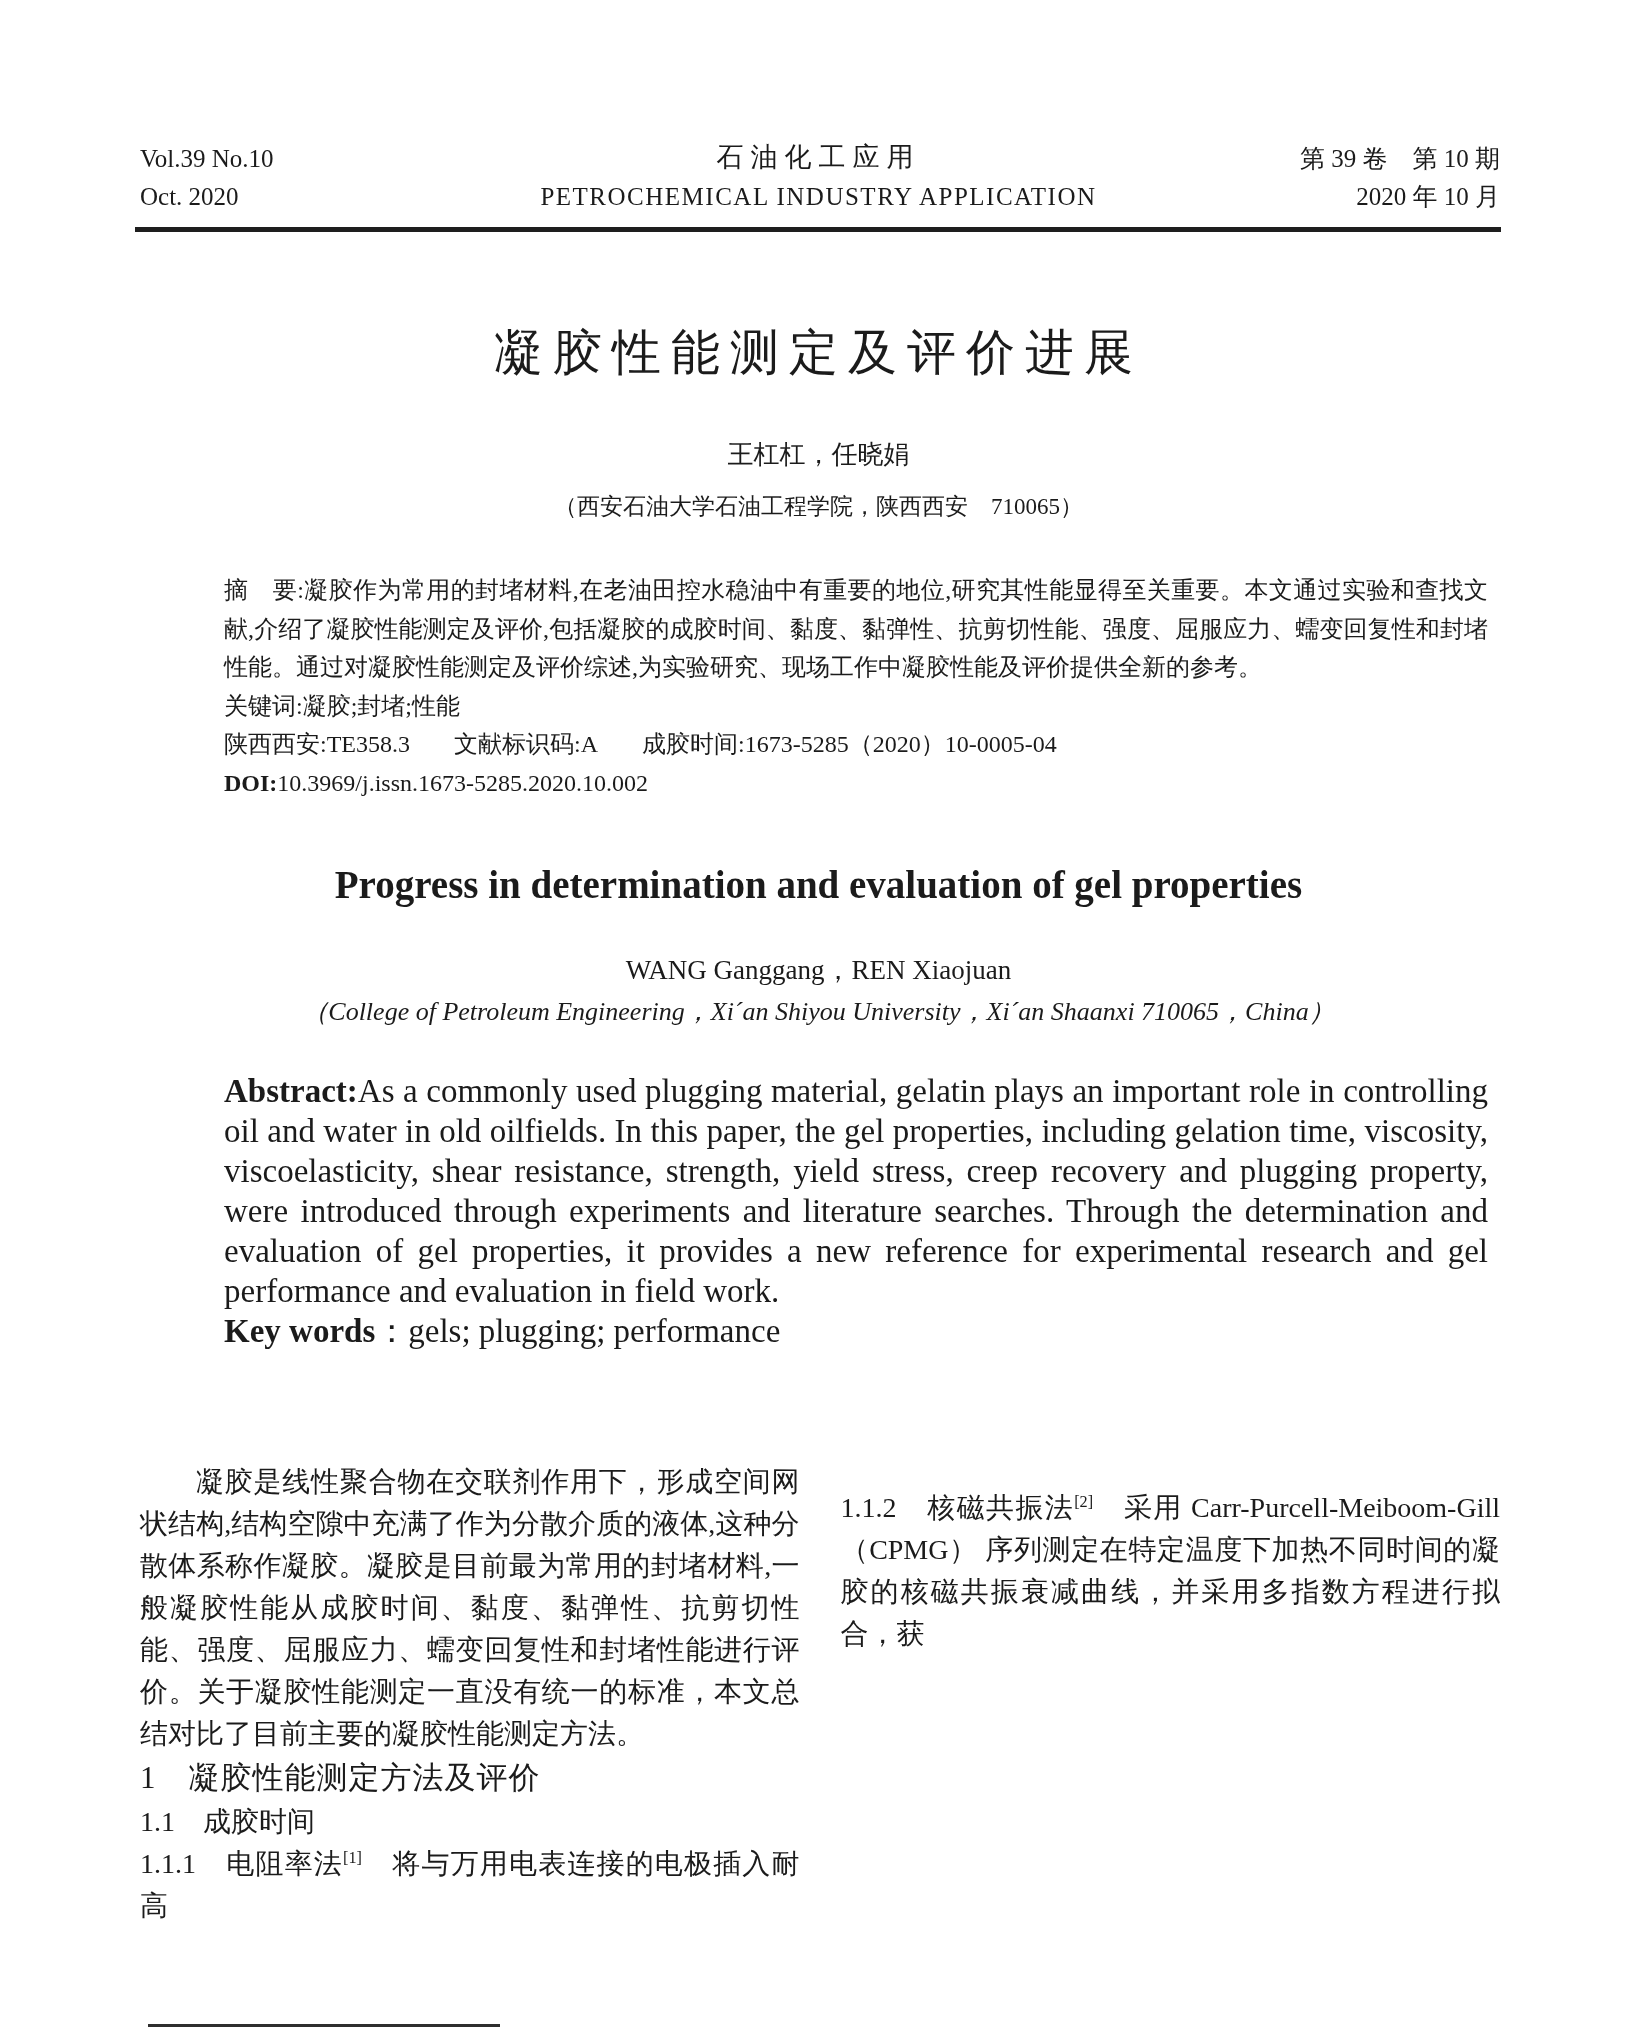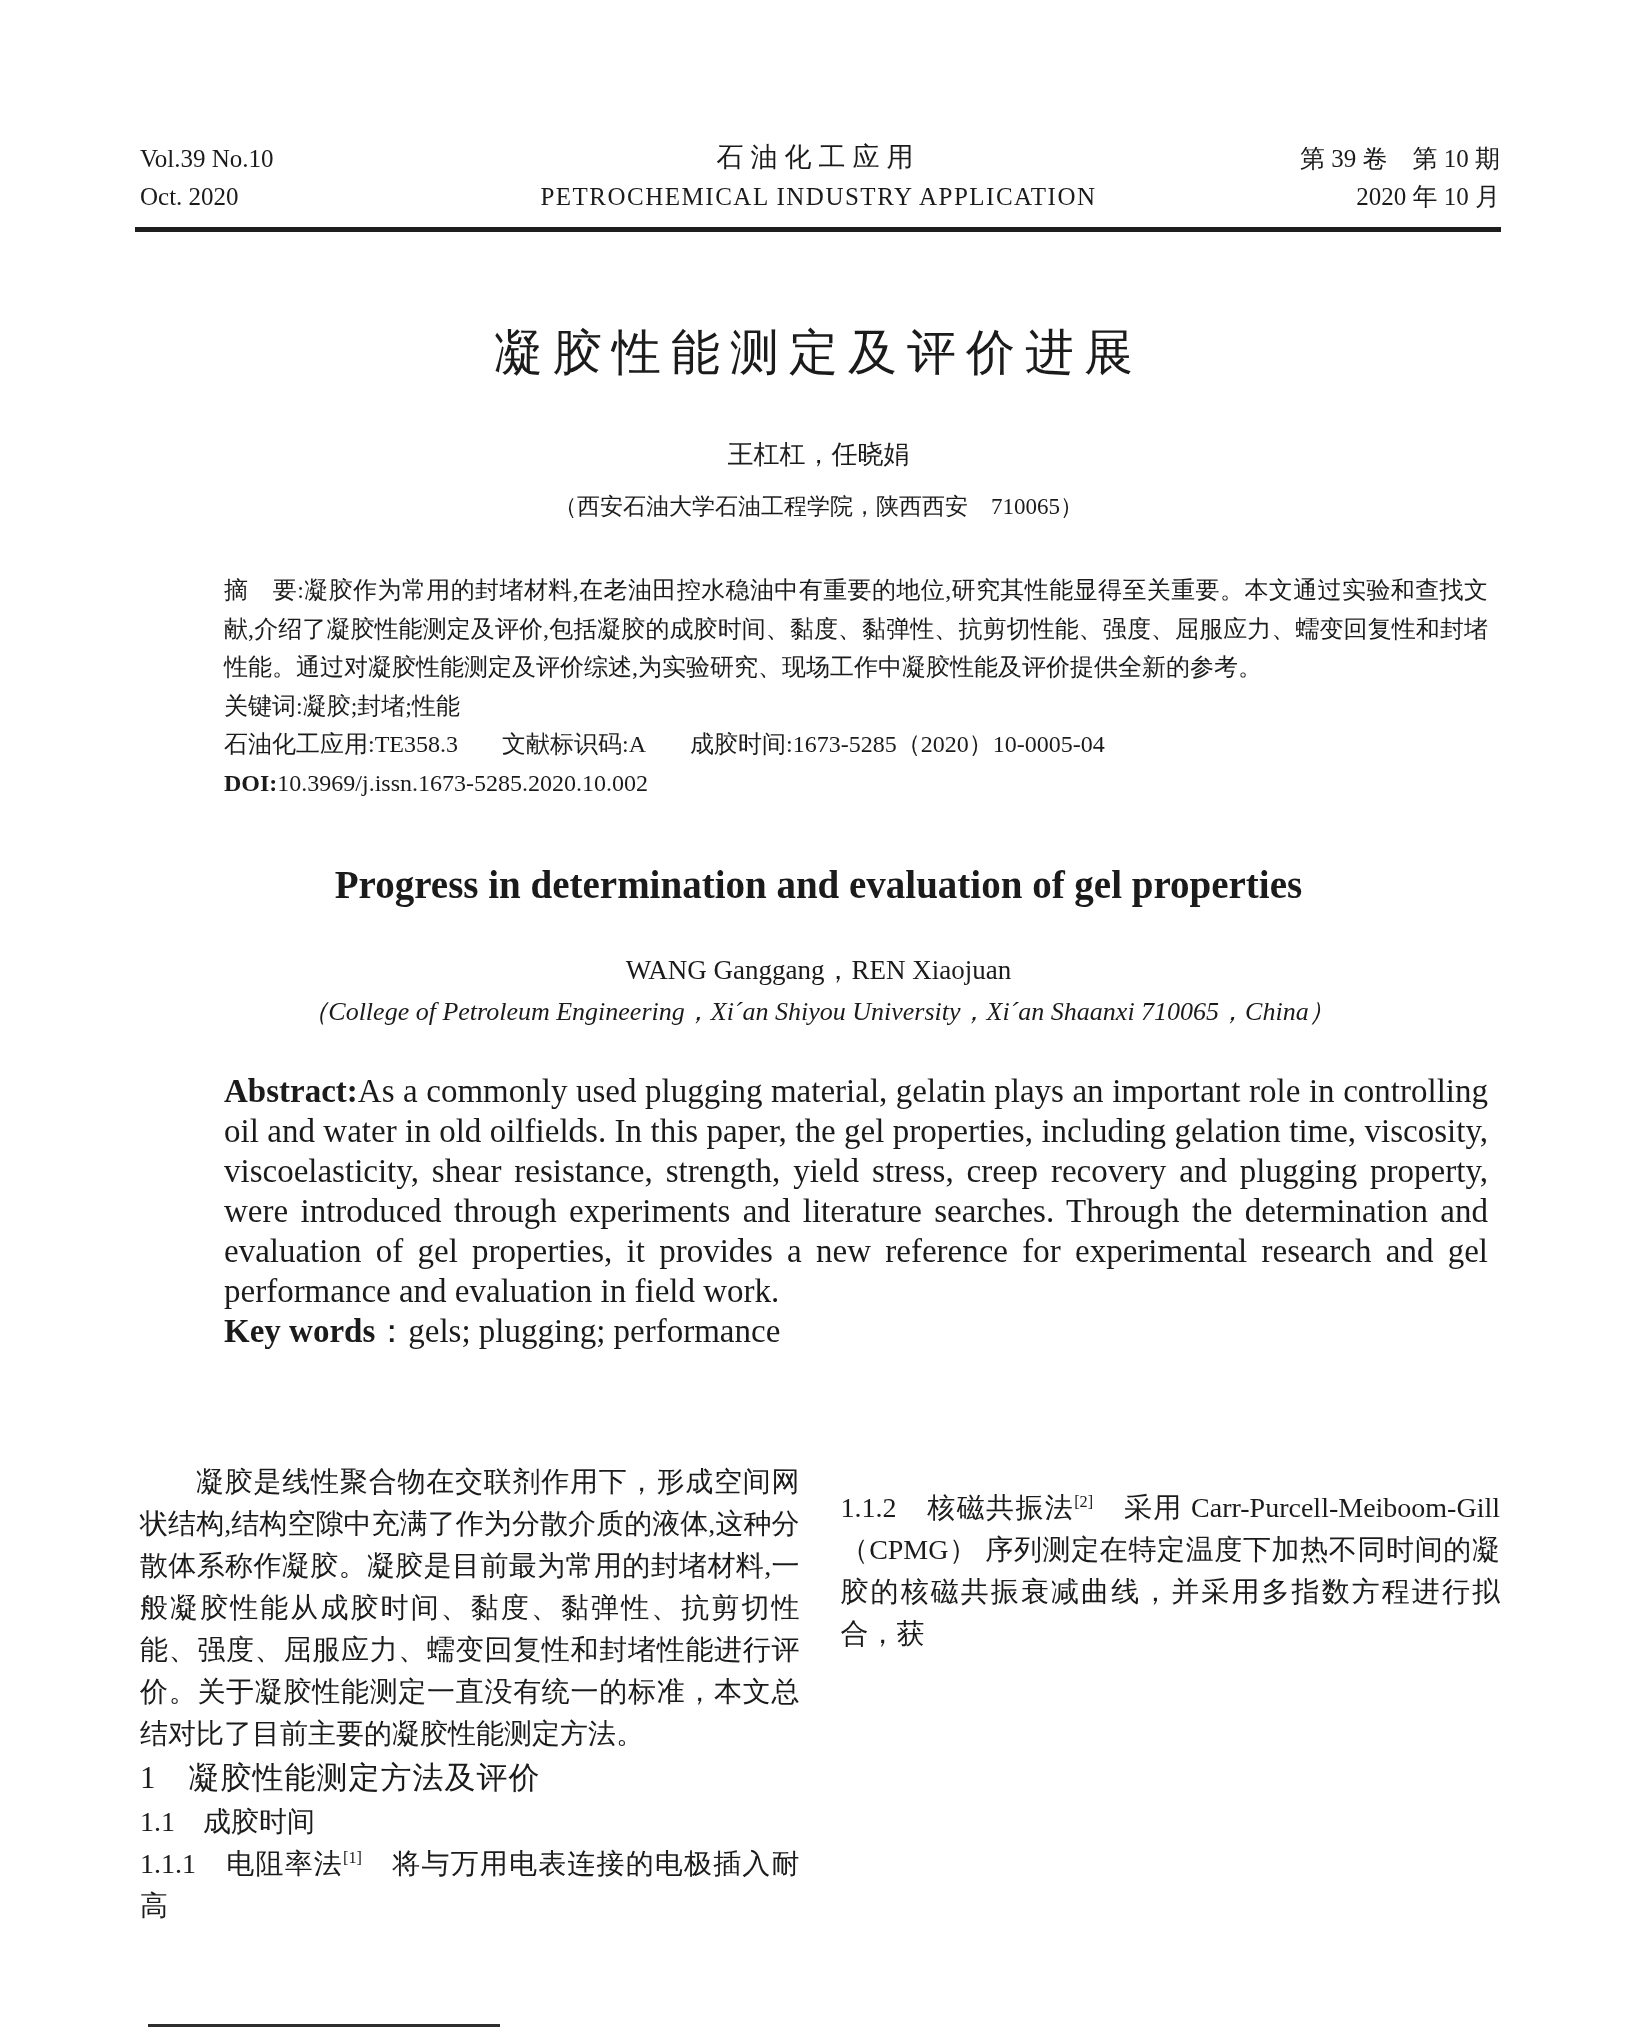--- a/index.html
+++ b/index.html
@@ -66,21 +66,21 @@
   </div>
   <div class="header-rule"></div>
 
   <h1 class="title-cn">凝胶性能测定及评价进展</h1>
   <div class="authors-cn">王杠杠，任晓娟</div>
   <div class="affil-cn">（西安石油大学石油工程学院，陕西西安　710065）</div>
 
   <div class="abs-cn">
     <p><span>摘　要:</span><span>凝胶作为常用的封堵材料,在老油田控水稳油中有重要的地位,研究其性能显得至关重要。本文通过实验和查找文献,介绍了凝胶性能测定及评价,包括凝胶的成胶时间、黏度、黏弹性、抗剪切性能、强度、屈服应力、蠕变回复性和封堵性能。通过对凝胶性能测定及评价综述,为实验研究、现场工作中凝胶性能及评价提供全新的参考。</span></p>
     <p class="meta-line"><span>关键词:</span><span>凝胶;封堵;性能</span></p>
-    <p class="meta-line"><span>石油化工应用:</span><span>TE358.3</span><span class="meta-sep"></span><span>文献标识码:</span><span>A</span><span class="meta-sep"></span><span>成胶时间:</span><span>1673-5285（2020）10-0005-04</span></p>
+    <p class="meta-line"><span>陕西西安:</span><span>TE358.3</span><span class="meta-sep"></span><span>文献标识码:</span><span>A</span><span class="meta-sep"></span><span>成胶时间:</span><span>1673-5285（2020）10-0005-04</span></p>
     <p class="meta-line"><span class="doi-label">DOI:</span><span>10.3969/j.issn.1673-5285.2020.10.002</span></p>
   </div>
 
   <h2 class="title-en">Progress in determination and evaluation of gel properties</h2>
   <div class="authors-en">WANG Ganggang，REN Xiaojuan</div>
   <div class="affil-en">（College of Petroleum Engineering，Xi´an Shiyou University，Xi´an Shaanxi 710065，China）</div>
 
   <div class="abs-en">
     <p><span class="b">Abstract:</span><span>As a commonly used plugging material, gelatin plays an important role in controlling oil and water in old oilfields. In this paper, the gel properties, including gelation time, viscosity, viscoelasticity, shear resistance, strength, yield stress, creep recovery and plugging property, were introduced through experiments and literature searches. Through the determination and evaluation of gel properties, it provides a new reference for experimental research and gel performance and evaluation in field work.</span></p>
     <p><span class="b">Key words</span><span>：gels; plugging; performance</span></p>

